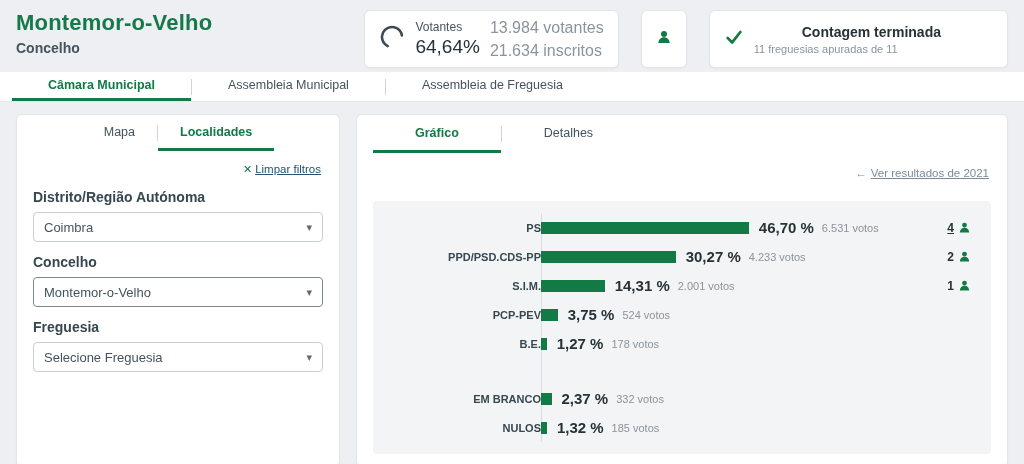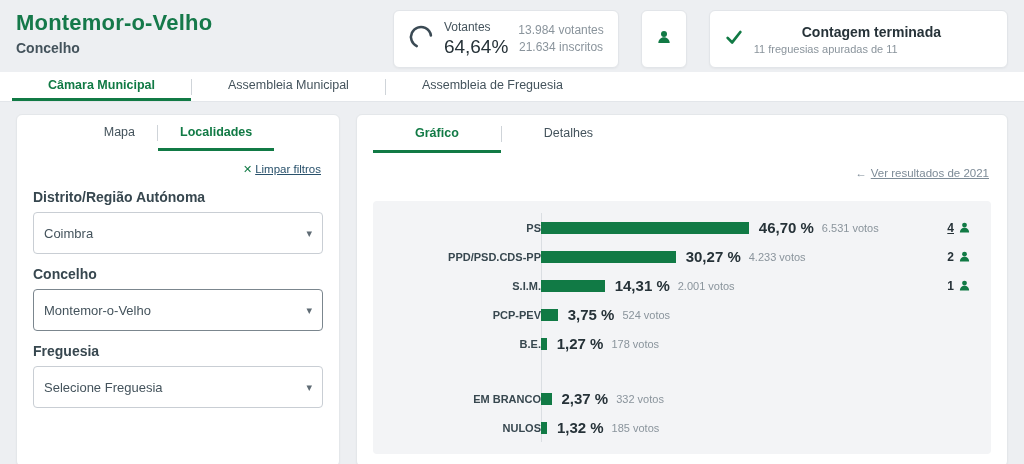--- a/index.html
+++ b/index.html
@@ -11,21 +11,21 @@
   
   .header { display:flex; justify-content:space-between; align-items:flex-start; padding:10px 16px 6px; height:72px; }
   .page-title { color:#15794a; font-size:22px; font-weight:bold; letter-spacing:.2px; }
   .page-subtitle { color:#44535c; font-size:14px; font-weight:bold; margin-top:4px; }
   .stat-cards { display:flex; gap:22px; }
   .stat-card { background:#fff; border:1px solid #e2e5e9; border-radius:6px; box-shadow:0 1px 2px rgba(0,0,0,.04);
                display:flex; align-items:center; gap:10px; padding:8px 14px; height:58px; }
   .stat-col { display:flex; flex-direction:column; justify-content:center; }
   .stat-label { font-size:12px; color:#44535c; }
   .stat-percent { font-size:19px; font-weight:normal; color:#263238; margin-top:2px; }
-  .stat-small { font-size:12px; color:#8a949c; line-height:1.45;text-align:center; }
+  .stat-small { font-size:16px; color:#8a949c; line-height:1.45; }
   .stat-line-dark { font-size:11px; color:#44535c; line-height:1.5; }
   .stat-line-gray { font-size:11px; color:#8a949c; line-height:1.5; }
   .stat-title { font-size:14px; font-weight:bold; color:#263238;margin-left:48px; }
   .stat-sub { font-size:11px; color:#8a949c; margin-top:3px; }
   
   .main-tabs { background:#fff; border-bottom:1px solid #e3e6ea; display:flex; align-items:stretch; height:30px; padding-left:12px; }
   .main-tab { display:flex; align-items:center; justify-content:center; padding:0 36px; font-size:12.5px; color:#44535c; cursor:pointer; border-bottom:3px solid transparent; }
   .main-tab.active { color:#117a45; font-weight:bold; border-bottom-color:#117a45; }
   .vdiv { width:1px; height:16px; background:#cfd4d9; align-self:center; }
   
@@ -34,21 +34,21 @@
   .left-card { width:324px; min-height:334px; padding:0 16px 14px; }
   .right-card { flex:1; min-height:334px; padding:0 16px 12px; }
   
   .panel-tabs { display:flex; justify-content:center; align-items:stretch; height:36px; gap:0; }
   .panel-tab { display:flex; align-items:center; padding:0 22px; font-size:12.5px; color:#44535c; cursor:pointer; border-bottom:3px solid transparent; }
   .panel-tab.active { color:#117a45; font-weight:bold; border-bottom-color:#117a45; }
   .clear-row { text-align:right; margin:8px 2px 2px; }
   .clear-link { font-size:11.5px; color:#29516b; text-decoration:underline; cursor:pointer; }
   .x-mark { color:#117a45; font-weight:bold; font-size:11px; text-decoration:none; display:inline-block; margin-right:3px; }
   .field-label { font-size:14px; font-weight:bold; color:#37474f; margin:12px 0 7px; }
-  .select-box { border:1px solid #c9ced4; border-radius:4px; height:42px; display:flex; align-items:center; justify-content:space-between; padding:0 10px; font-size:13px; color:#44535c; background:#fff; cursor:pointer; }
+  .select-box { border:1px solid #c9ced4; border-radius:4px; height:30px; display:flex; align-items:center; justify-content:space-between; padding:0 10px; font-size:13px; color:#44535c; background:#fff; cursor:pointer; }
   .select-box.focused { border-color:#7b868e; }
   .caret { font-size:11px; color:#5f6b74; }
   
   .results-tabs { display:flex; align-items:stretch; height:38px; }
   .results-tab { display:flex; align-items:center; justify-content:center; padding:0 42px; font-size:12.5px; color:#44535c; cursor:pointer; border-bottom:3px solid transparent; }
   .results-tab.active { color:#117a45; font-weight:bold; border-bottom-color:#117a45; }
   .backlink-row { text-align:right; margin:10px 2px 20px; }
   .back-link { font-size:11.5px; color:#7d8b97; text-decoration:underline; cursor:pointer; }
   .left-arrow { text-decoration:none; display:inline-block; margin-right:4px; color:#7d8b97; }
   

